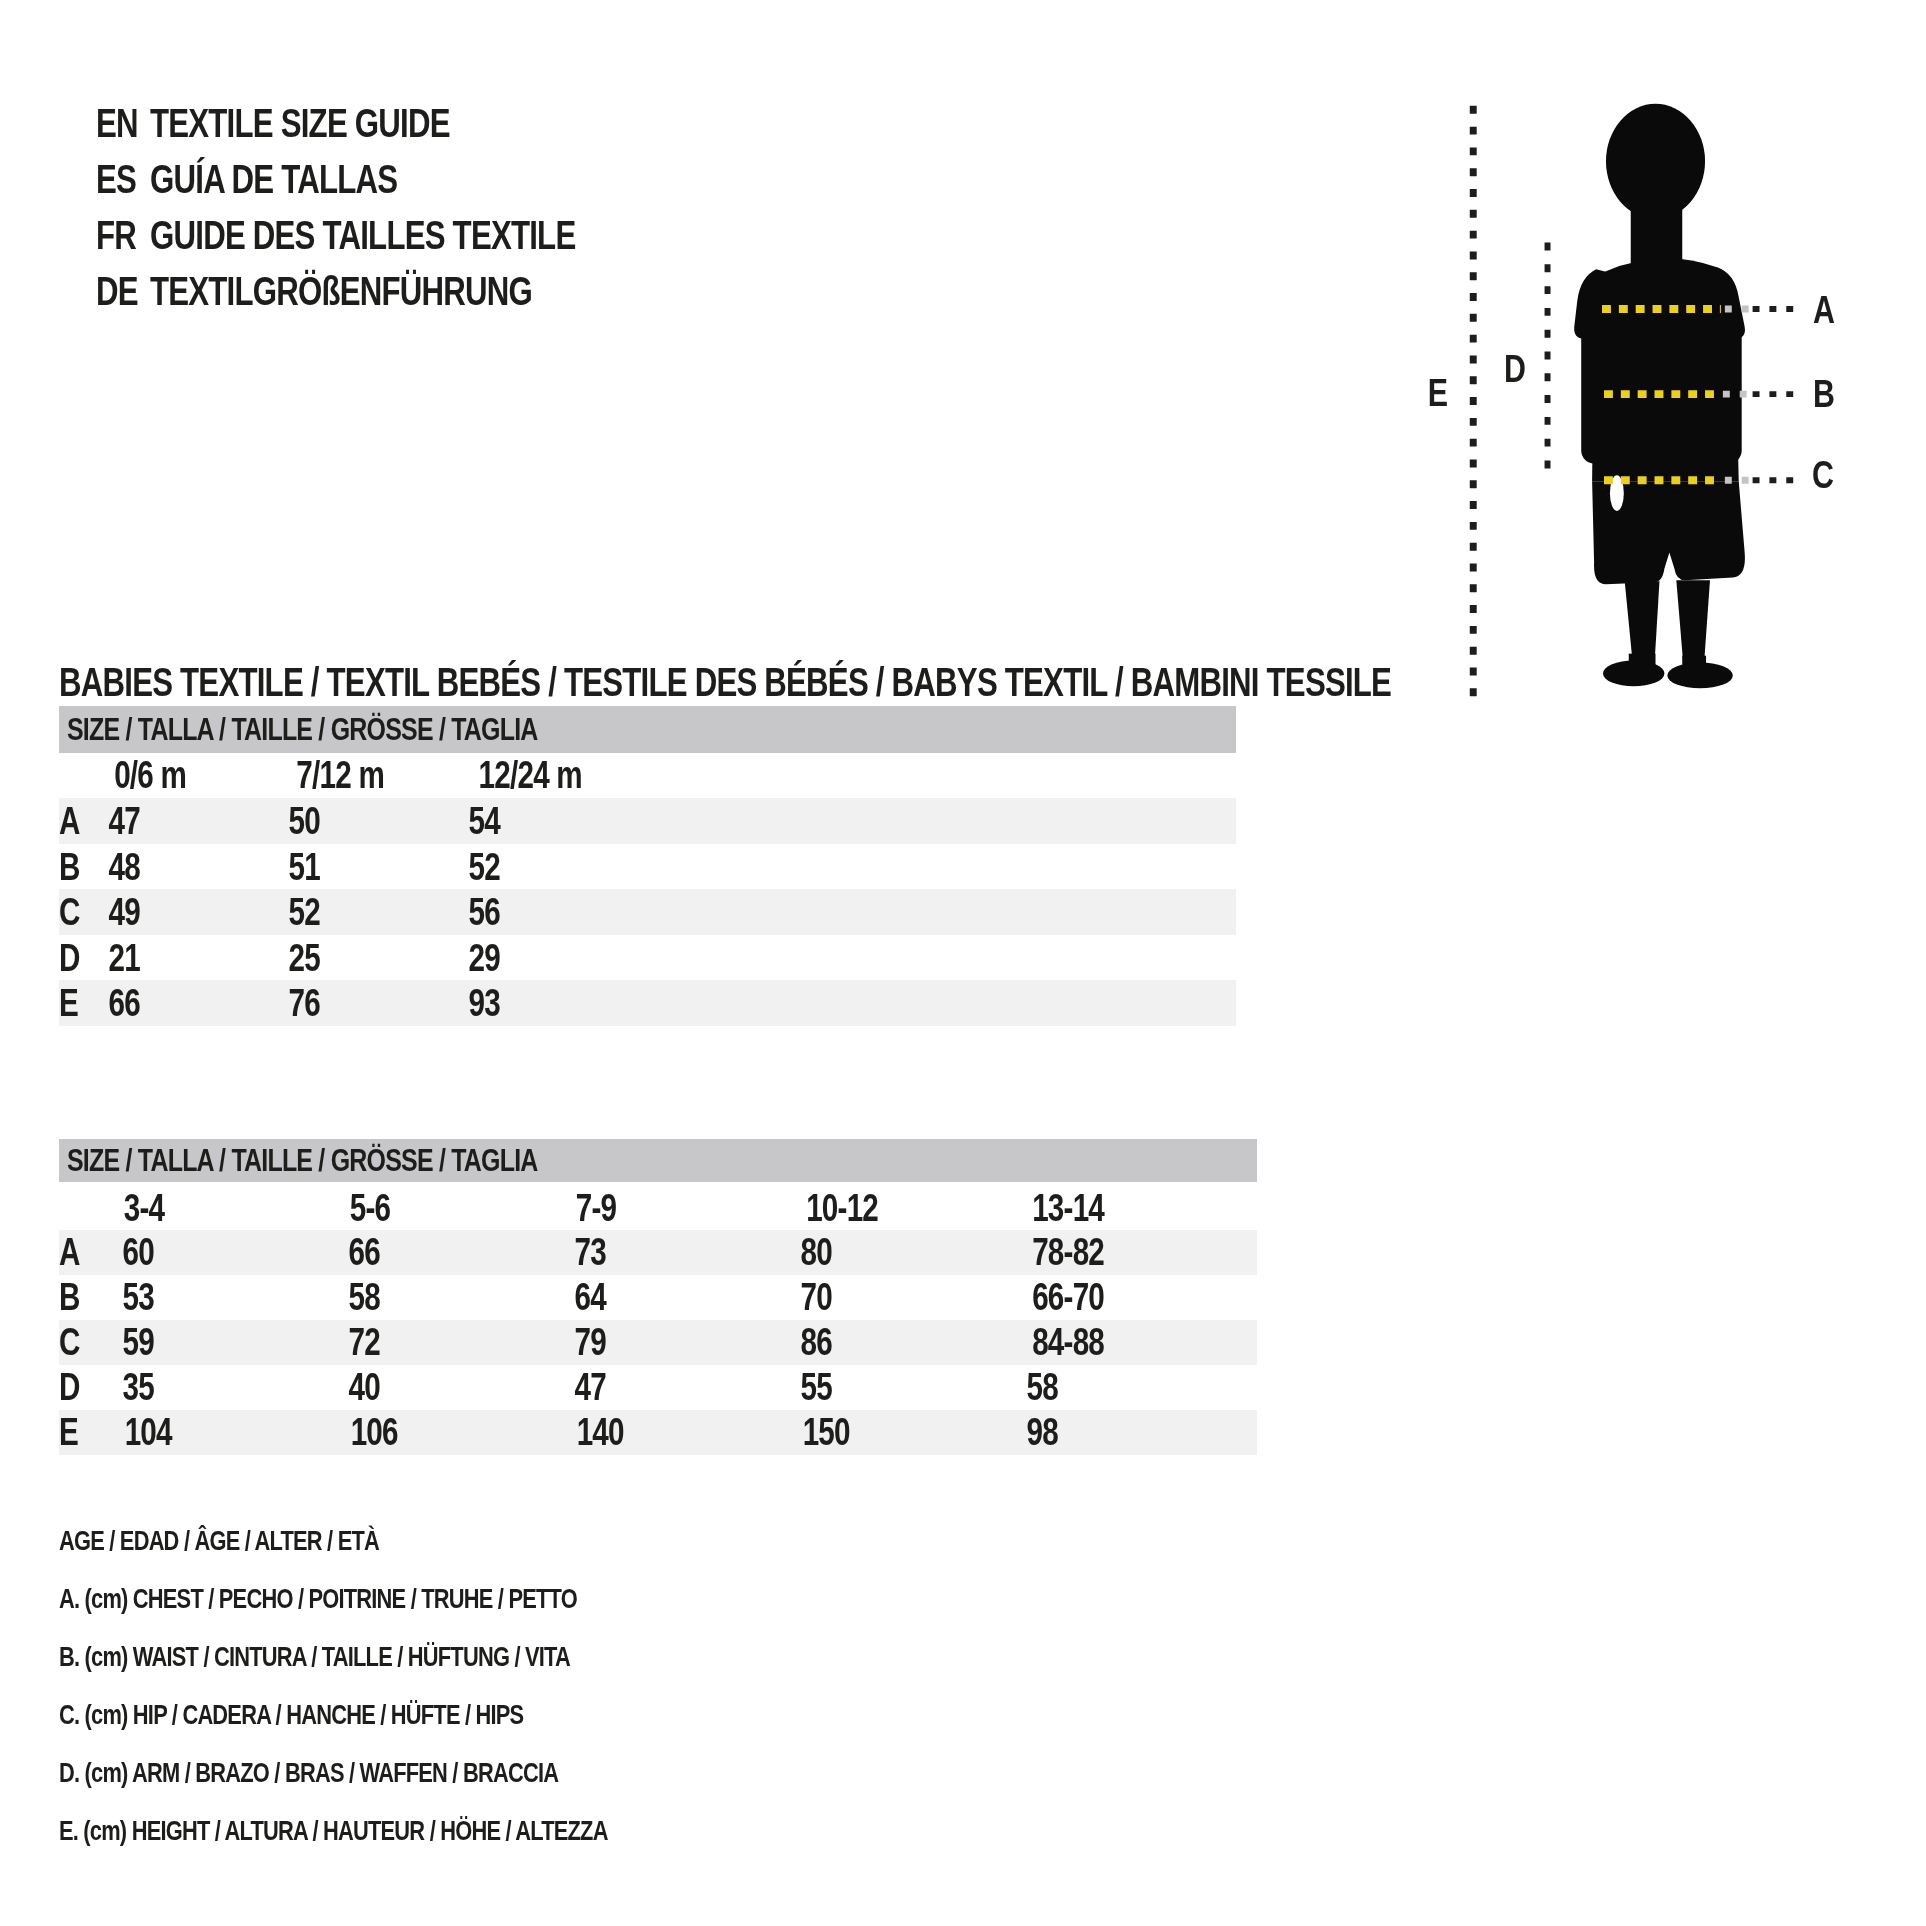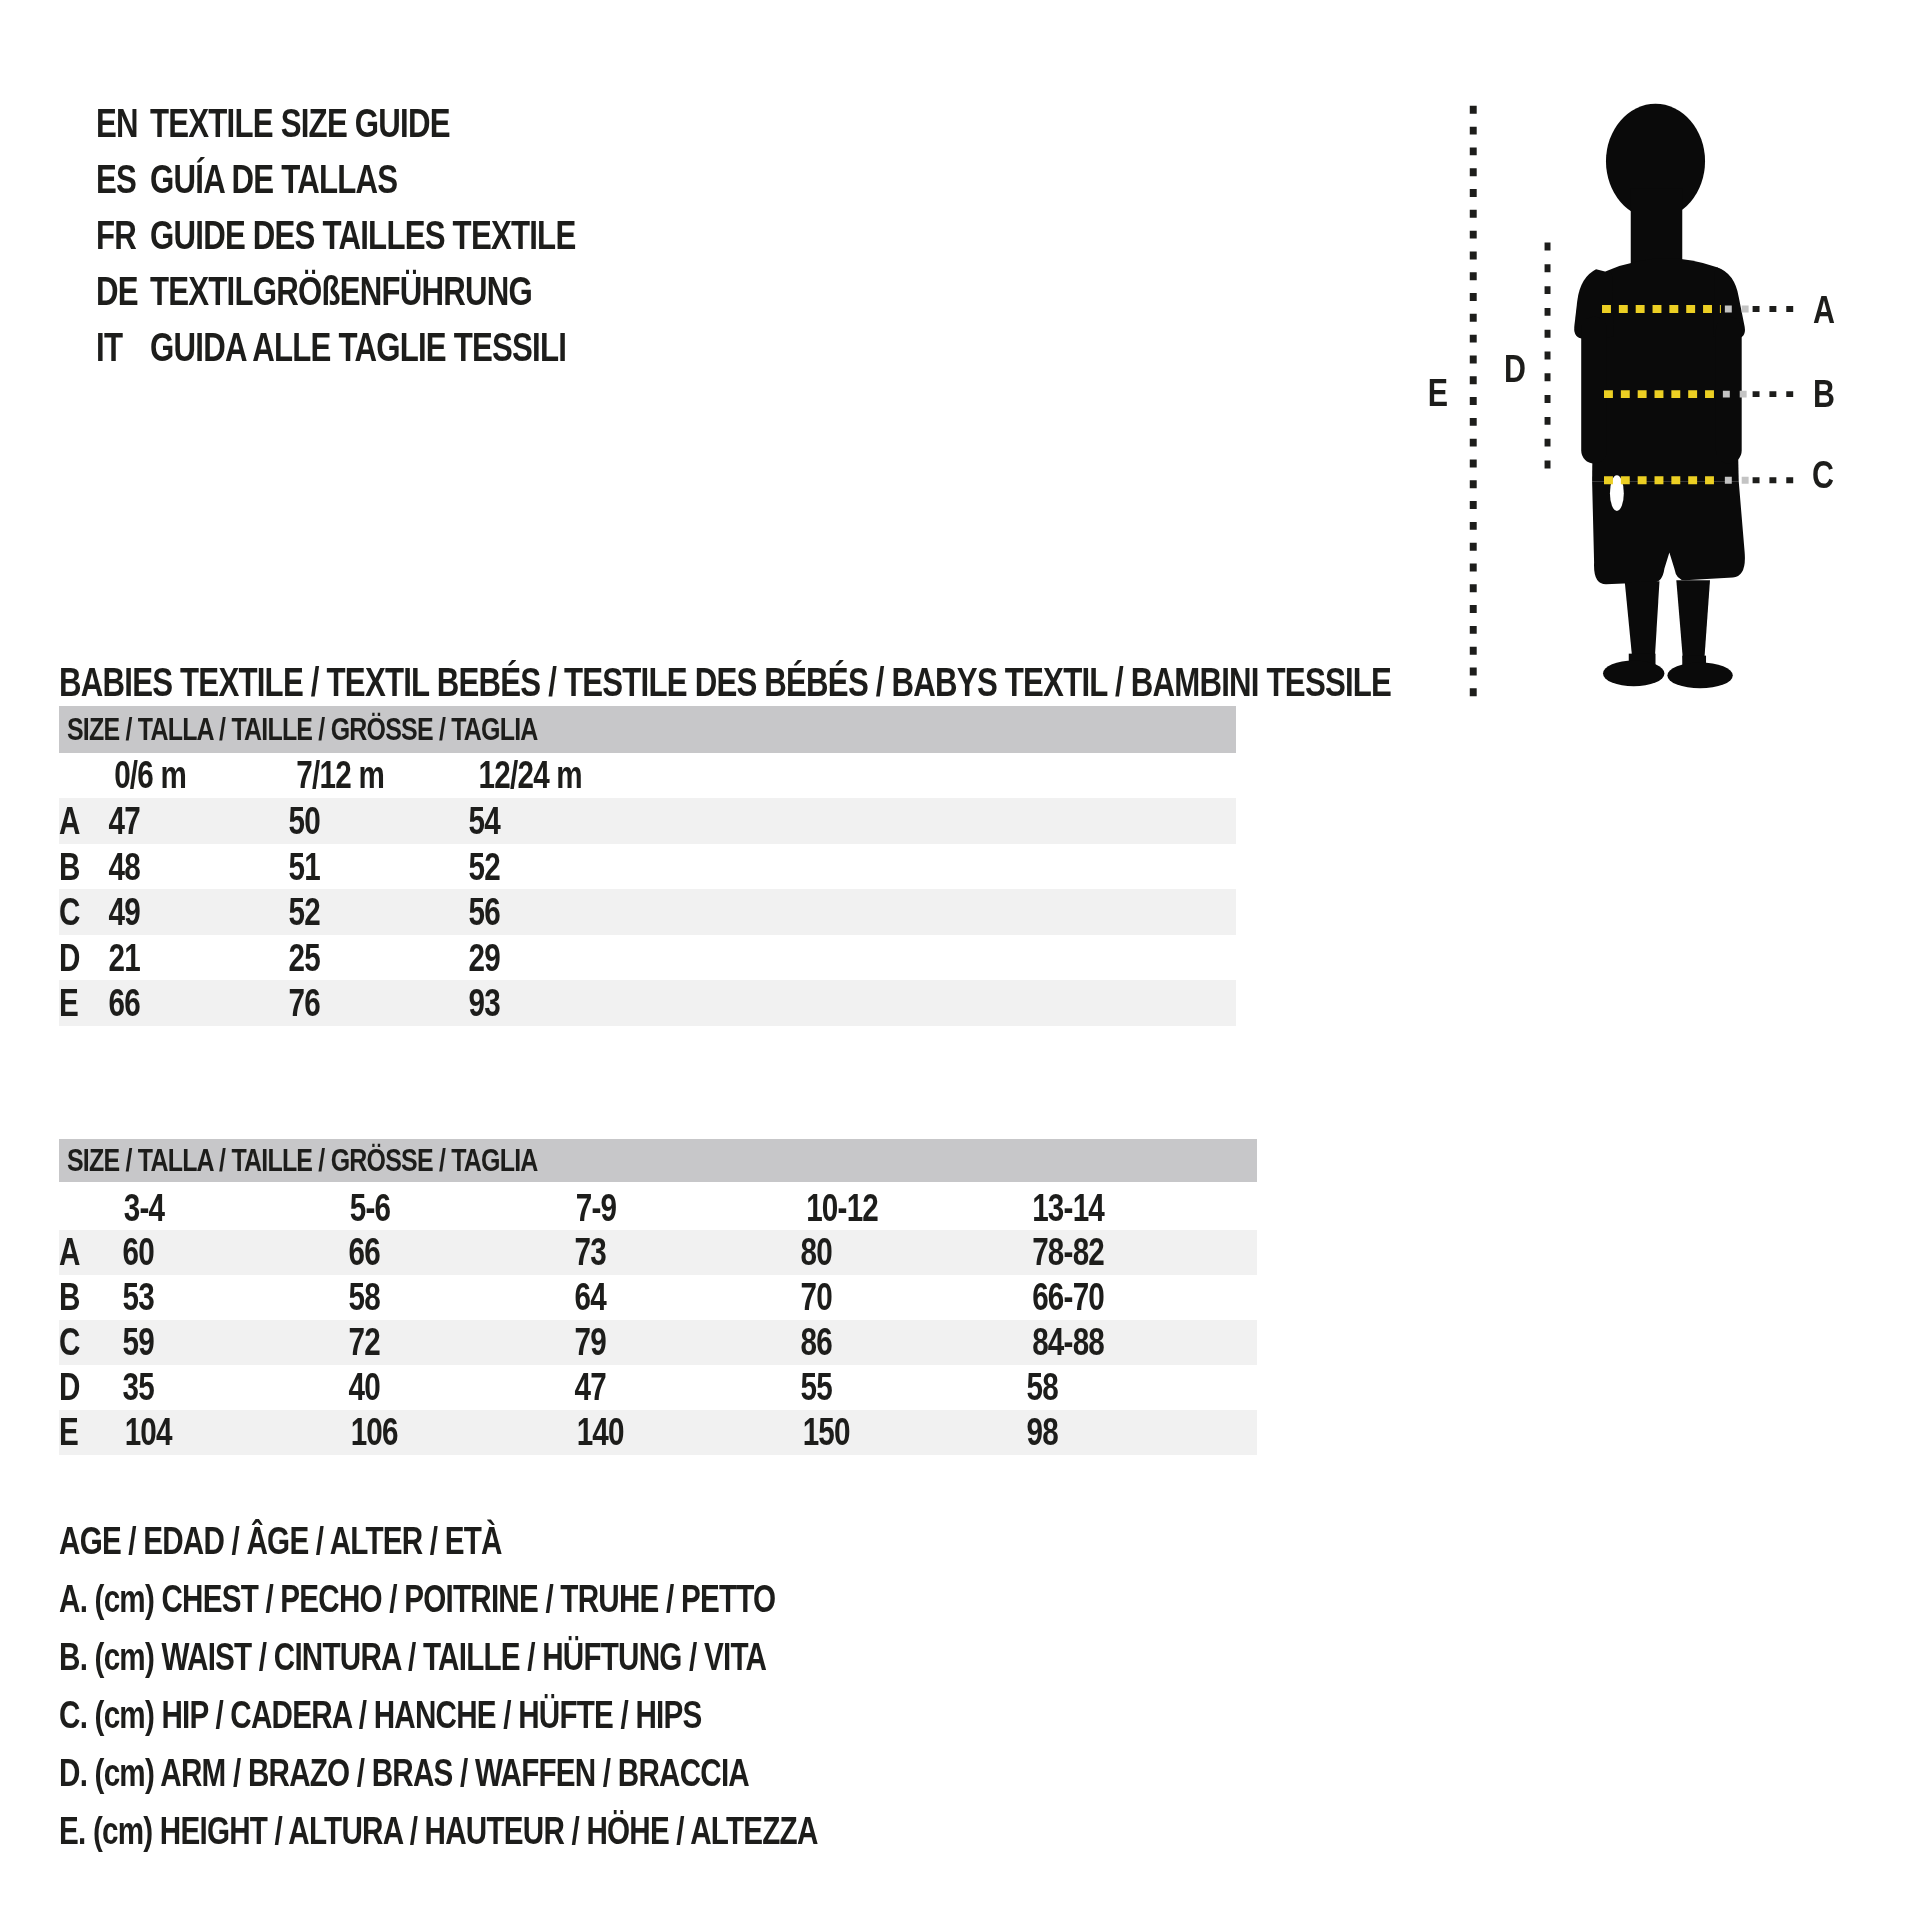--- a/index.html
+++ b/index.html
@@ -27,21 +27,21 @@
   .tbl-row{position:absolute;left:59px;display:flex;font-size:38px;}
   .b-row{width:1177px;height:46px;}
   .c-row{width:1198px;height:45px;}
   .stripe{background:#f1f1f1;}
   .cell{display:flex;align-items:center;justify-content:flex-start;}
   .b-lab{width:45px;}  .b-col{width:180px;}
   .c-lab{width:59px;}  .c-col{width:226px;}
 
   
   .legend{position:absolute;left:59px;top:1512px;}
-  .leg-row{height:58px;display:flex;align-items:center;font-size:38px;}
+  .leg-row{height:58px;display:flex;align-items:center;font-size:28px;}
 
   
   .fig{position:absolute;left:1386px;top:89px;}
   .mlabel{position:absolute;font-size:38px;transform:translate(-50%,-50%) scaleX(.8);white-space:nowrap;}
   .dotE{stroke:#1d1d1b;stroke-width:7;stroke-dasharray:8 13;}
   .dotD{stroke:#1d1d1b;stroke-width:6;stroke-dasharray:8 14;}
   .yline{stroke:#eccf23;stroke-width:8;stroke-dasharray:9 8;}
   .fline{stroke:#c4c4c4;stroke-width:7;stroke-dasharray:7 10;}
   .bline{stroke:#1d1d1b;stroke-width:6;stroke-dasharray:7 10;}
   .sil{fill:#0a0a0a;}
@@ -60,24 +60,20 @@
       <div class="lang-code"><span class="cx">ES</span></div>
       <span class="cx">GUÍA DE TALLAS</span>
     </div>
     <div class="lang-row">
       <div class="lang-code"><span class="cx">FR</span></div>
       <span class="cx">GUIDE DES TAILLES TEXTILE</span>
     </div>
     <div class="lang-row">
       <div class="lang-code"><span class="cx">DE</span></div>
       <span class="cx">TEXTILGRÖßENFÜHRUNG</span>
-    </div>
-    <div class="lang-row">
-      <div class="lang-code"><span class="cx">IT</span></div>
-      <span class="cx">GUIDA ALLE TAGLIE TESSILI</span>
     </div>
   </div>
 
   <svg class="fig" width="541" height="634" viewBox="0 0 546 640">
     <line class="dotE" x1="88" y1="17" x2="88" y2="625"></line>
     <line class="dotD" x1="163" y1="155" x2="163" y2="383"></line>
     <g class="sil">
       <ellipse cx="272" cy="73" rx="50" ry="58"></ellipse>
       <rect x="247" y="100" width="52" height="78"></rect>
       <path d="M222,184 Q278,160 334,180 Q350,188 352,212 L356,396 L208,396 L210,212 Q212,192 222,184 Z"></path>

